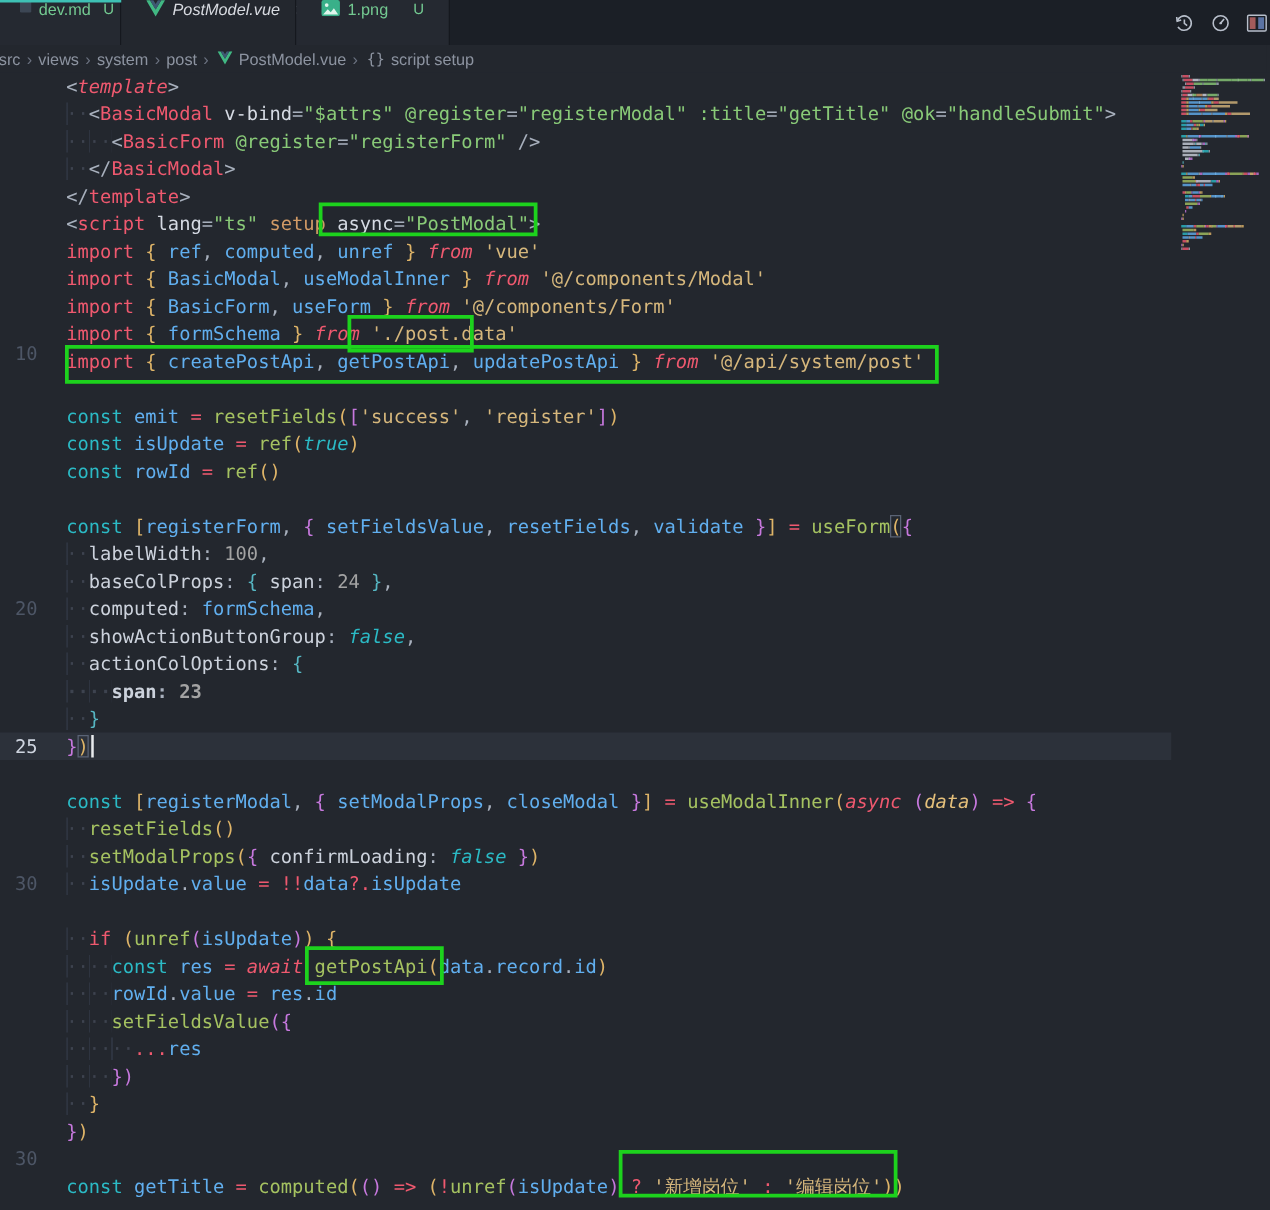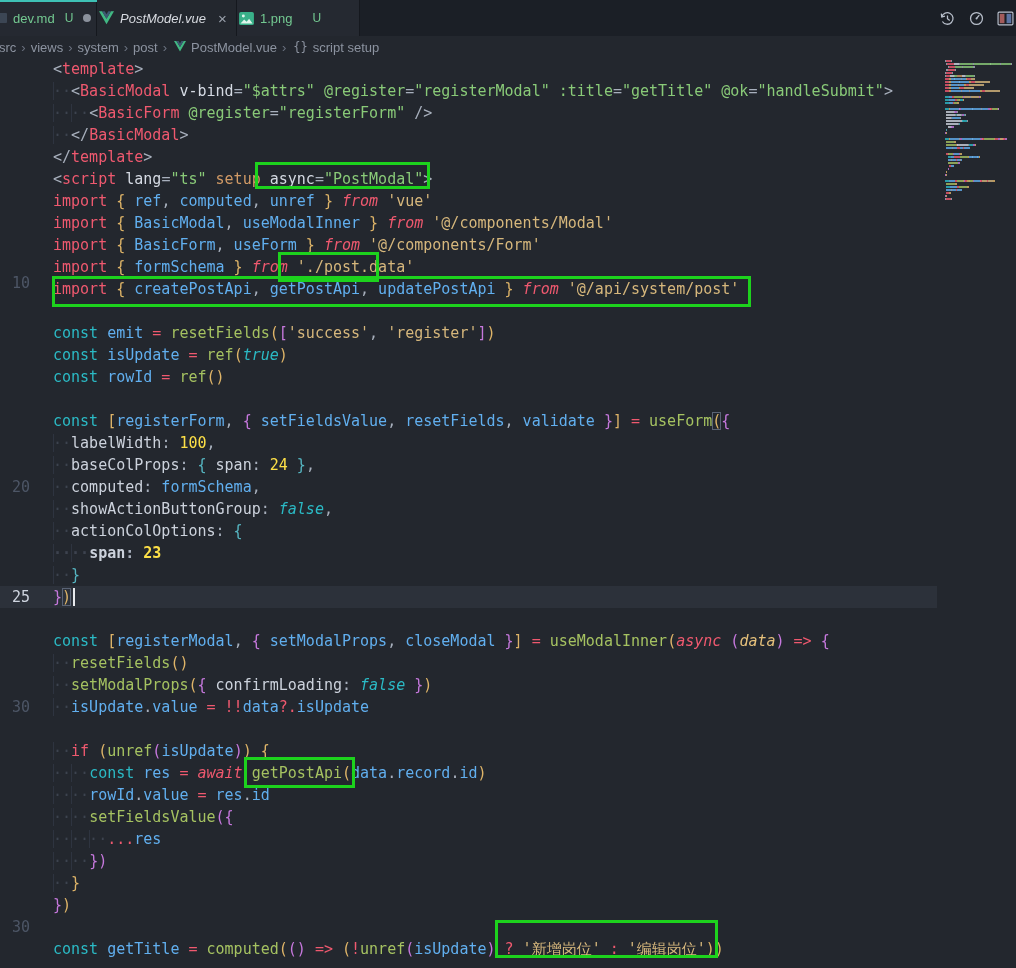--- a/index.html
+++ b/index.html
@@ -3,21 +3,21 @@
 <meta charset="utf-8">
 <style>
   * { margin:0; padding:0; box-sizing:border-box; }
   html,body { width:1016px; height:968px; overflow:hidden; background:#23272e; }
   #window { position:relative; width:1016px; height:968px; background:#23272e;
             font-family:"Liberation Sans", sans-serif; }
 
   
   #tabbar { position:absolute; left:0; top:0; width:1016px; height:36px; background:#1b1f26;
             display:flex; align-items:stretch; }
-  .tab { display:flex; align-items:center; gap:6px; padding:0 2px; font-size:13px;
+  .tab { display:flex; align-items:flex-start; gap:6px; padding:0 20px; font-size:13px;
          border-right:1px solid #15181e; cursor:pointer; position:relative; }
   .tab.inactive { background:#252931; }
   .tab.active { background:#23272e; }
   .tab .label { white-space:nowrap; }
   .tab .label.untracked { color:#73c991; }
   .tab .label.active-label { color:#d7dae0; font-style:italic; }
   .tab .ustatus { color:#73c991; font-size:12px; margin-left:4px; }
   .tab .dirty-dot { width:8px; height:8px; border-radius:50%; background:#8b919c; margin-left:4px; }
   .tab .close { color:#9aa1ac; font-size:15px; margin-left:6px; }
   #teal-strip { position:absolute; left:0; top:0; width:97px; height:2px; background:#3ec1b5; z-index:3; }
@@ -49,21 +49,21 @@
   .cyi { color:#2bbac5; font-style:italic; }
   .vr  { color:#61afef; }
   .vri { color:#e5c07b; font-style:italic; }
   .fn  { color:#a5c261; }
   .str { color:#d6b77c; }
   .gstr{ color:#89ca78; }
   .dir { color:#89ca78; }
   .tag { color:#ef596f; }
   .attr{ color:#d5dae3; }
   .ora { color:#d19a66; }
-  .num { color:#fde047; }
+  .num { color:#a3a3a3; }
   .pn  { color:#a8b0bd; }
   .b1  { color:#deb468; }
   .b2  { color:#c678dd; }
   .b3  { color:#56b6c2; }
   .pr  { color:#61afef; }
   .prop{ color:#ccd2dc; }
   .ws  { color:#3d434f;
          background-image:repeating-linear-gradient(90deg,#2e3440 0 1px,transparent 1px 18.06px); }
   .bm  { color:#deb468; outline:1px solid #5a6375; outline-offset:-1px; }
   #cursor { position:absolute; width:2px; height:18px; background:#e8eaed; z-index:4; }
@@ -163,21 +163,21 @@
   <div id="editor">
     <div id="current-line-band" style="top: 528px;"></div>
     <div id="gutter">
         <div class="gutter-num" style="top: 214px;">10</div>
         <div class="gutter-num" style="top: 418px;">20</div>
         <div class="gutter-num active" style="top: 528px;">25</div>
         <div class="gutter-num" style="top: 638px; text-align: right;">30</div>
         <div class="gutter-num" style="top: 858px;">30</div>
       </div>
     <div id="code-lines">
-        <div class="line" style="top: 0px;"><span class="t pn">&lt;</span><span class="t tag">template</span><span class="t pn">&gt;</span></div>
+        <div class="line" style="top: 0px; font-style: italic;"><span class="t pn">&lt;</span><span class="t tag">template</span><span class="t pn">&gt;</span></div>
         <div class="line" style="top: 22px;"><span class="t ws">··</span><span class="t pn">&lt;</span><span class="t tag">BasicModal</span><span class="t attr"> v-bind</span><span class="t pn">=</span><span class="t gstr">"$attrs"</span><span class="t dir"> @register</span><span class="t pn">=</span><span class="t gstr">"registerModal"</span><span class="t dir"> :title</span><span class="t pn">=</span><span class="t gstr">"getTitle"</span><span class="t dir"> @ok</span><span class="t pn">=</span><span class="t gstr">"handleSubmit"</span><span class="t pn">&gt;</span></div>
         <div class="line" style="top: 44px;"><span class="t ws">····</span><span class="t pn">&lt;</span><span class="t tag">BasicForm</span><span class="t dir"> @register</span><span class="t pn">=</span><span class="t gstr">"registerForm"</span><span class="t pn"> /&gt;</span></div>
         <div class="line" style="top: 66px;"><span class="t ws">··</span><span class="t pn">&lt;/</span><span class="t tag">BasicModal</span><span class="t pn">&gt;</span></div>
         <div class="line" style="top: 88px;"><span class="t pn">&lt;/</span><span class="t tag">template</span><span class="t pn">&gt;</span></div>
         <div class="line" style="top: 110px;"><span class="t pn">&lt;</span><span class="t tag">script</span><span class="t attr"> lang</span><span class="t pn">=</span><span class="t gstr">"ts"</span><span class="t ora"> setup</span><span class="t attr"> async</span><span class="t pn">=</span><span class="t gstr">"PostModal"</span><span class="t pn">&gt;</span></div>
         <div class="line" style="top: 132px;"><span class="t kw">import</span><span class="t b1"> {</span><span class="t vr"> ref</span><span class="t pn">,</span><span class="t vr"> computed</span><span class="t pn">,</span><span class="t vr"> unref</span><span class="t b1"> }</span><span class="t kwi"> from</span><span class="t str"> 'vue'</span></div>
         <div class="line" style="top: 154px;"><span class="t kw">import</span><span class="t b1"> {</span><span class="t vr"> BasicModal</span><span class="t pn">,</span><span class="t vr"> useModalInner</span><span class="t b1"> }</span><span class="t kwi"> from</span><span class="t str"> '@/components/Modal'</span></div>
         <div class="line" style="top: 176px;"><span class="t kw">import</span><span class="t b1"> {</span><span class="t vr"> BasicForm</span><span class="t pn">,</span><span class="t vr"> useForm</span><span class="t b1"> }</span><span class="t kwi"> from</span><span class="t str"> '@/components/Form'</span></div>
         <div class="line" style="top: 198px;"><span class="t kw">import</span><span class="t b1"> {</span><span class="t vr"> formSchema</span><span class="t b1"> }</span><span class="t kwi"> from</span><span class="t str"> './post.data'</span></div>
         <div class="line" style="top: 220px;"><span class="t kw">import</span><span class="t b1"> {</span><span class="t vr"> createPostApi</span><span class="t pn">,</span><span class="t vr"> getPostApi</span><span class="t pn">,</span><span class="t vr"> updatePostApi</span><span class="t b1"> }</span><span class="t kwi"> from</span><span class="t str"> '@/api/system/post'</span></div>

